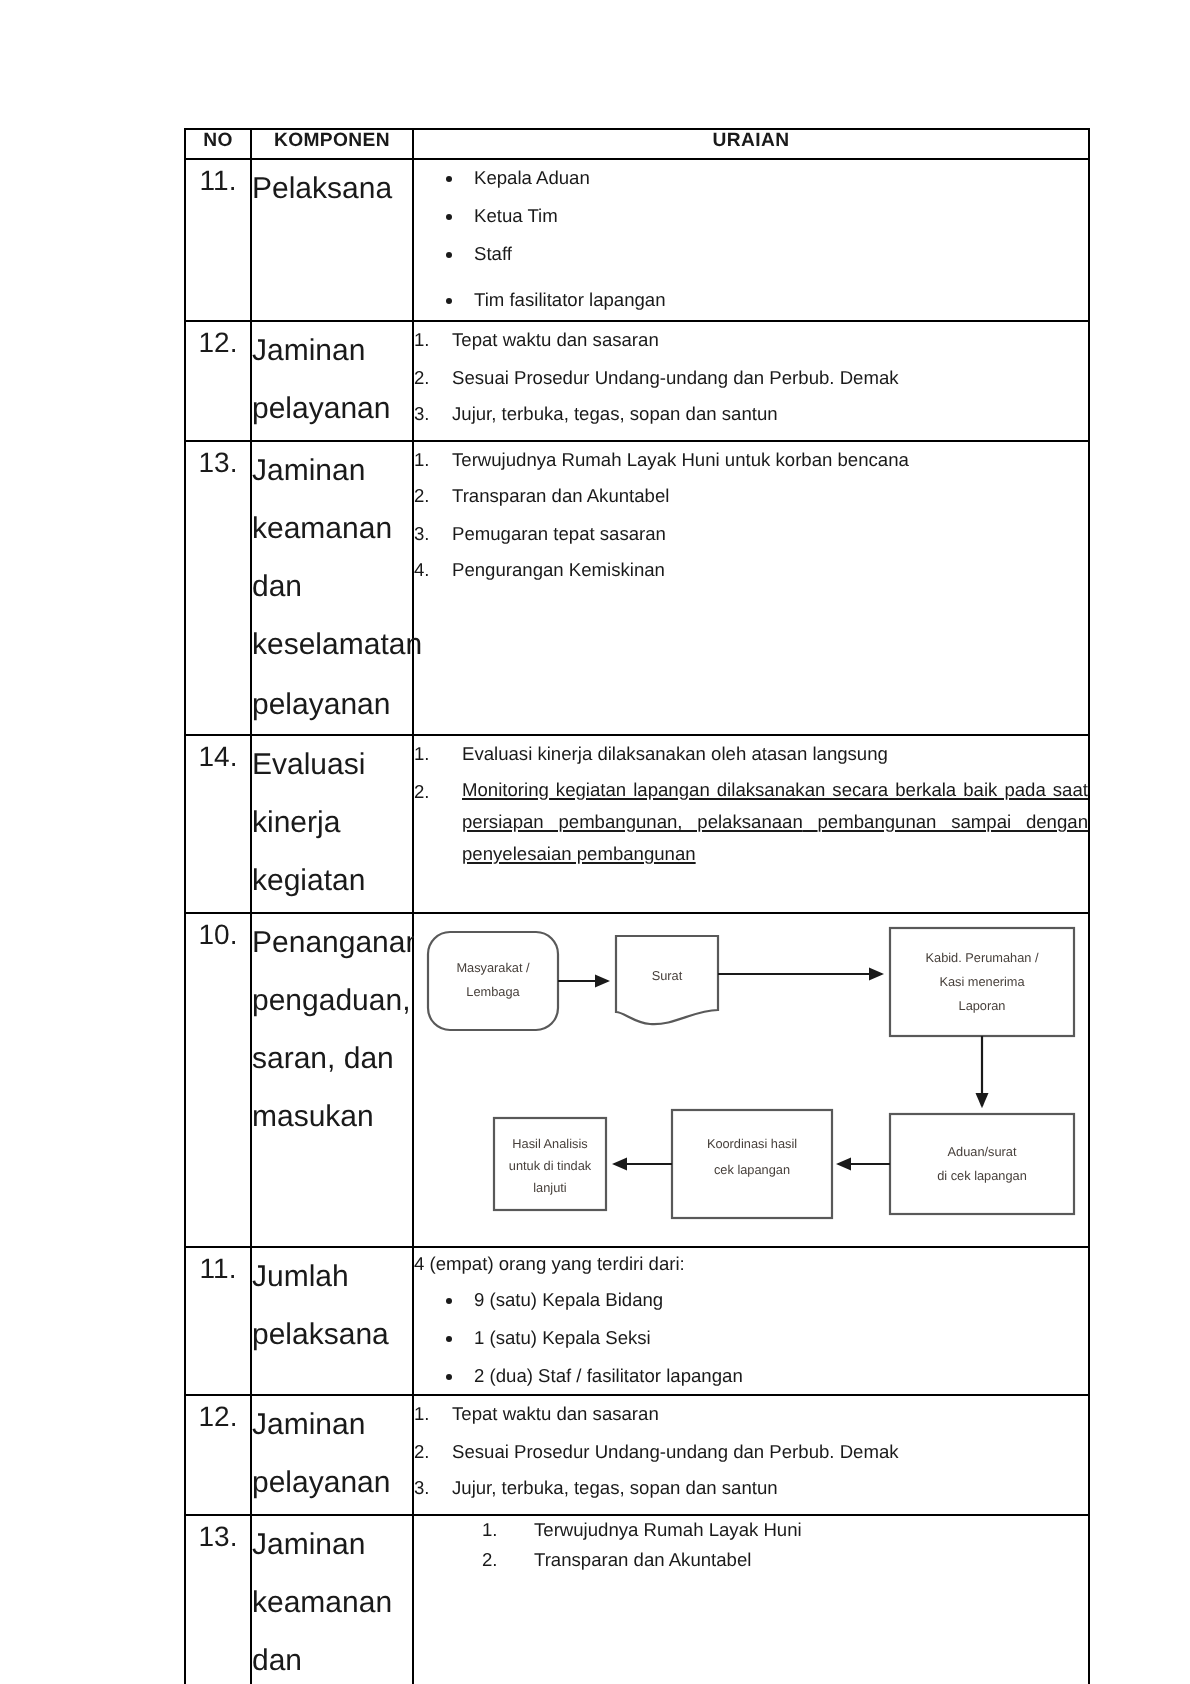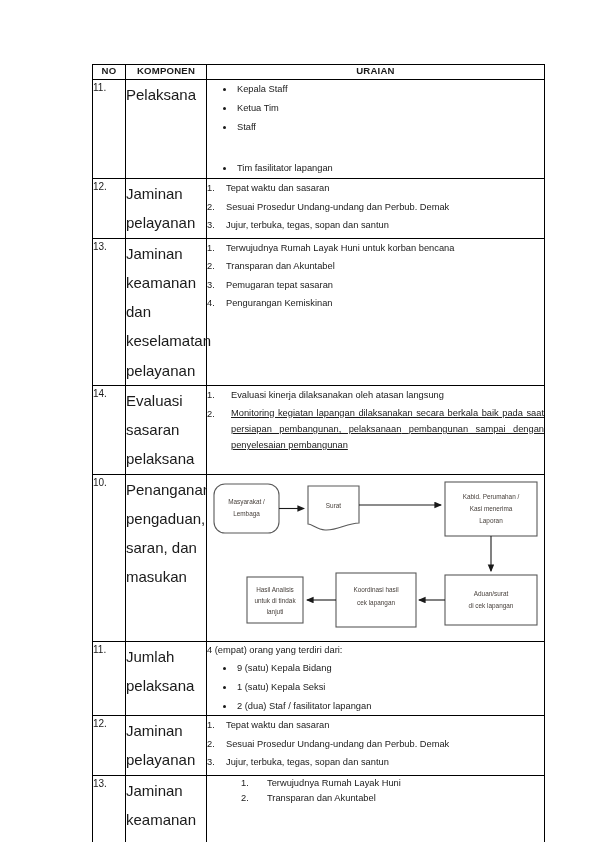--- a/index.html
+++ b/index.html
@@ -50,22 +50,22 @@
     font-size: 9.6px;
     font-weight: bold;
     letter-spacing: 0.2px;
     padding: 6px 2px 6px 2px;
     height: 14px;
     vertical-align: middle;
   }
 
   
   .cell-no {
-    text-align: left;
-    font-size: 10px;
+    text-align: center;
+    font-size: 14px;
     padding: 7px 5px 4px 2px;
     line-height: 1.55;
   }
   .cell-komp {
     font-size: 15px;
     padding: 7px 3px 6px 6px;
     line-height: 1.95;
   }
   .cell-urai {
     font-size: 9.3px;
@@ -88,21 +88,21 @@
     content: "";
     position: absolute;
     left: 0;
     top: 8px;
     width: 3px;
     height: 3px;
     background: #1a1a1a;
     border-radius: 50%;
   }
   ul.blist.tight li { line-height: 2.0; }
-  ul.blist li.gap { margin-top: 22px; }
+  ul.blist li.gap { margin-top: 4px; }
 
   
   ol.nlist {
     margin: 0;
     padding: 0;
     list-style: none;
   }
   ol.nlist li {
     position: relative;
     padding-left: 19px;
@@ -177,21 +177,21 @@
       <th>NO</th>
       <th>KOMPONEN</th>
       <th>URAIAN</th>
     </tr>
 
     <tr>
       <td class="cell-no">11.</td>
       <td class="cell-komp">Pelaksana</td>
       <td class="cell-urai">
         <ul class="blist">
-          <li>Kepala Staff</li>
+          <li>Kepala Aduan</li>
           <li>Ketua Tim</li>
           <li>Staff</li>
           <li class="gap">Tim fasilitator lapangan</li>
         </ul>
       </td>
     </tr>
 
     <tr>
       <td class="cell-no">12.</td>
       <td class="cell-komp">Jaminan pelayanan</td>
@@ -212,21 +212,21 @@
           <li><span class="num">1.</span><span>Terwujudnya Rumah Layak Huni untuk korban bencana</span></li>
           <li><span class="num">2.</span><span>Transparan dan Akuntabel</span></li>
           <li><span class="num">3.</span><span>Pemugaran tepat sasaran</span></li>
           <li><span class="num">4.</span><span>Pengurangan Kemiskinan</span></li>
         </ol>
       </td>
     </tr>
 
     <tr>
       <td class="cell-no">14.</td>
-      <td class="cell-komp">Evaluasi sasaran pelaksana</td>
+      <td class="cell-komp">Evaluasi kinerja kegiatan</td>
       <td class="cell-urai">
         <ol class="nlist wide">
           <li><span class="num">1.</span><span>Evaluasi kinerja dilaksanakan oleh atasan langsung</span></li>
           <li>
                 <span class="num">2.</span>
                 <span class="justified"><span>Monitoring kegiatan lapangan dilaksanakan secara berkala baik pada saat persiapan pembangunan, pelaksanaan</span> <span class="lastline">pembangunan sampai dengan penyelesaian pembangunan</span></span>
               </li>
         </ol>
       </td>
     </tr>

